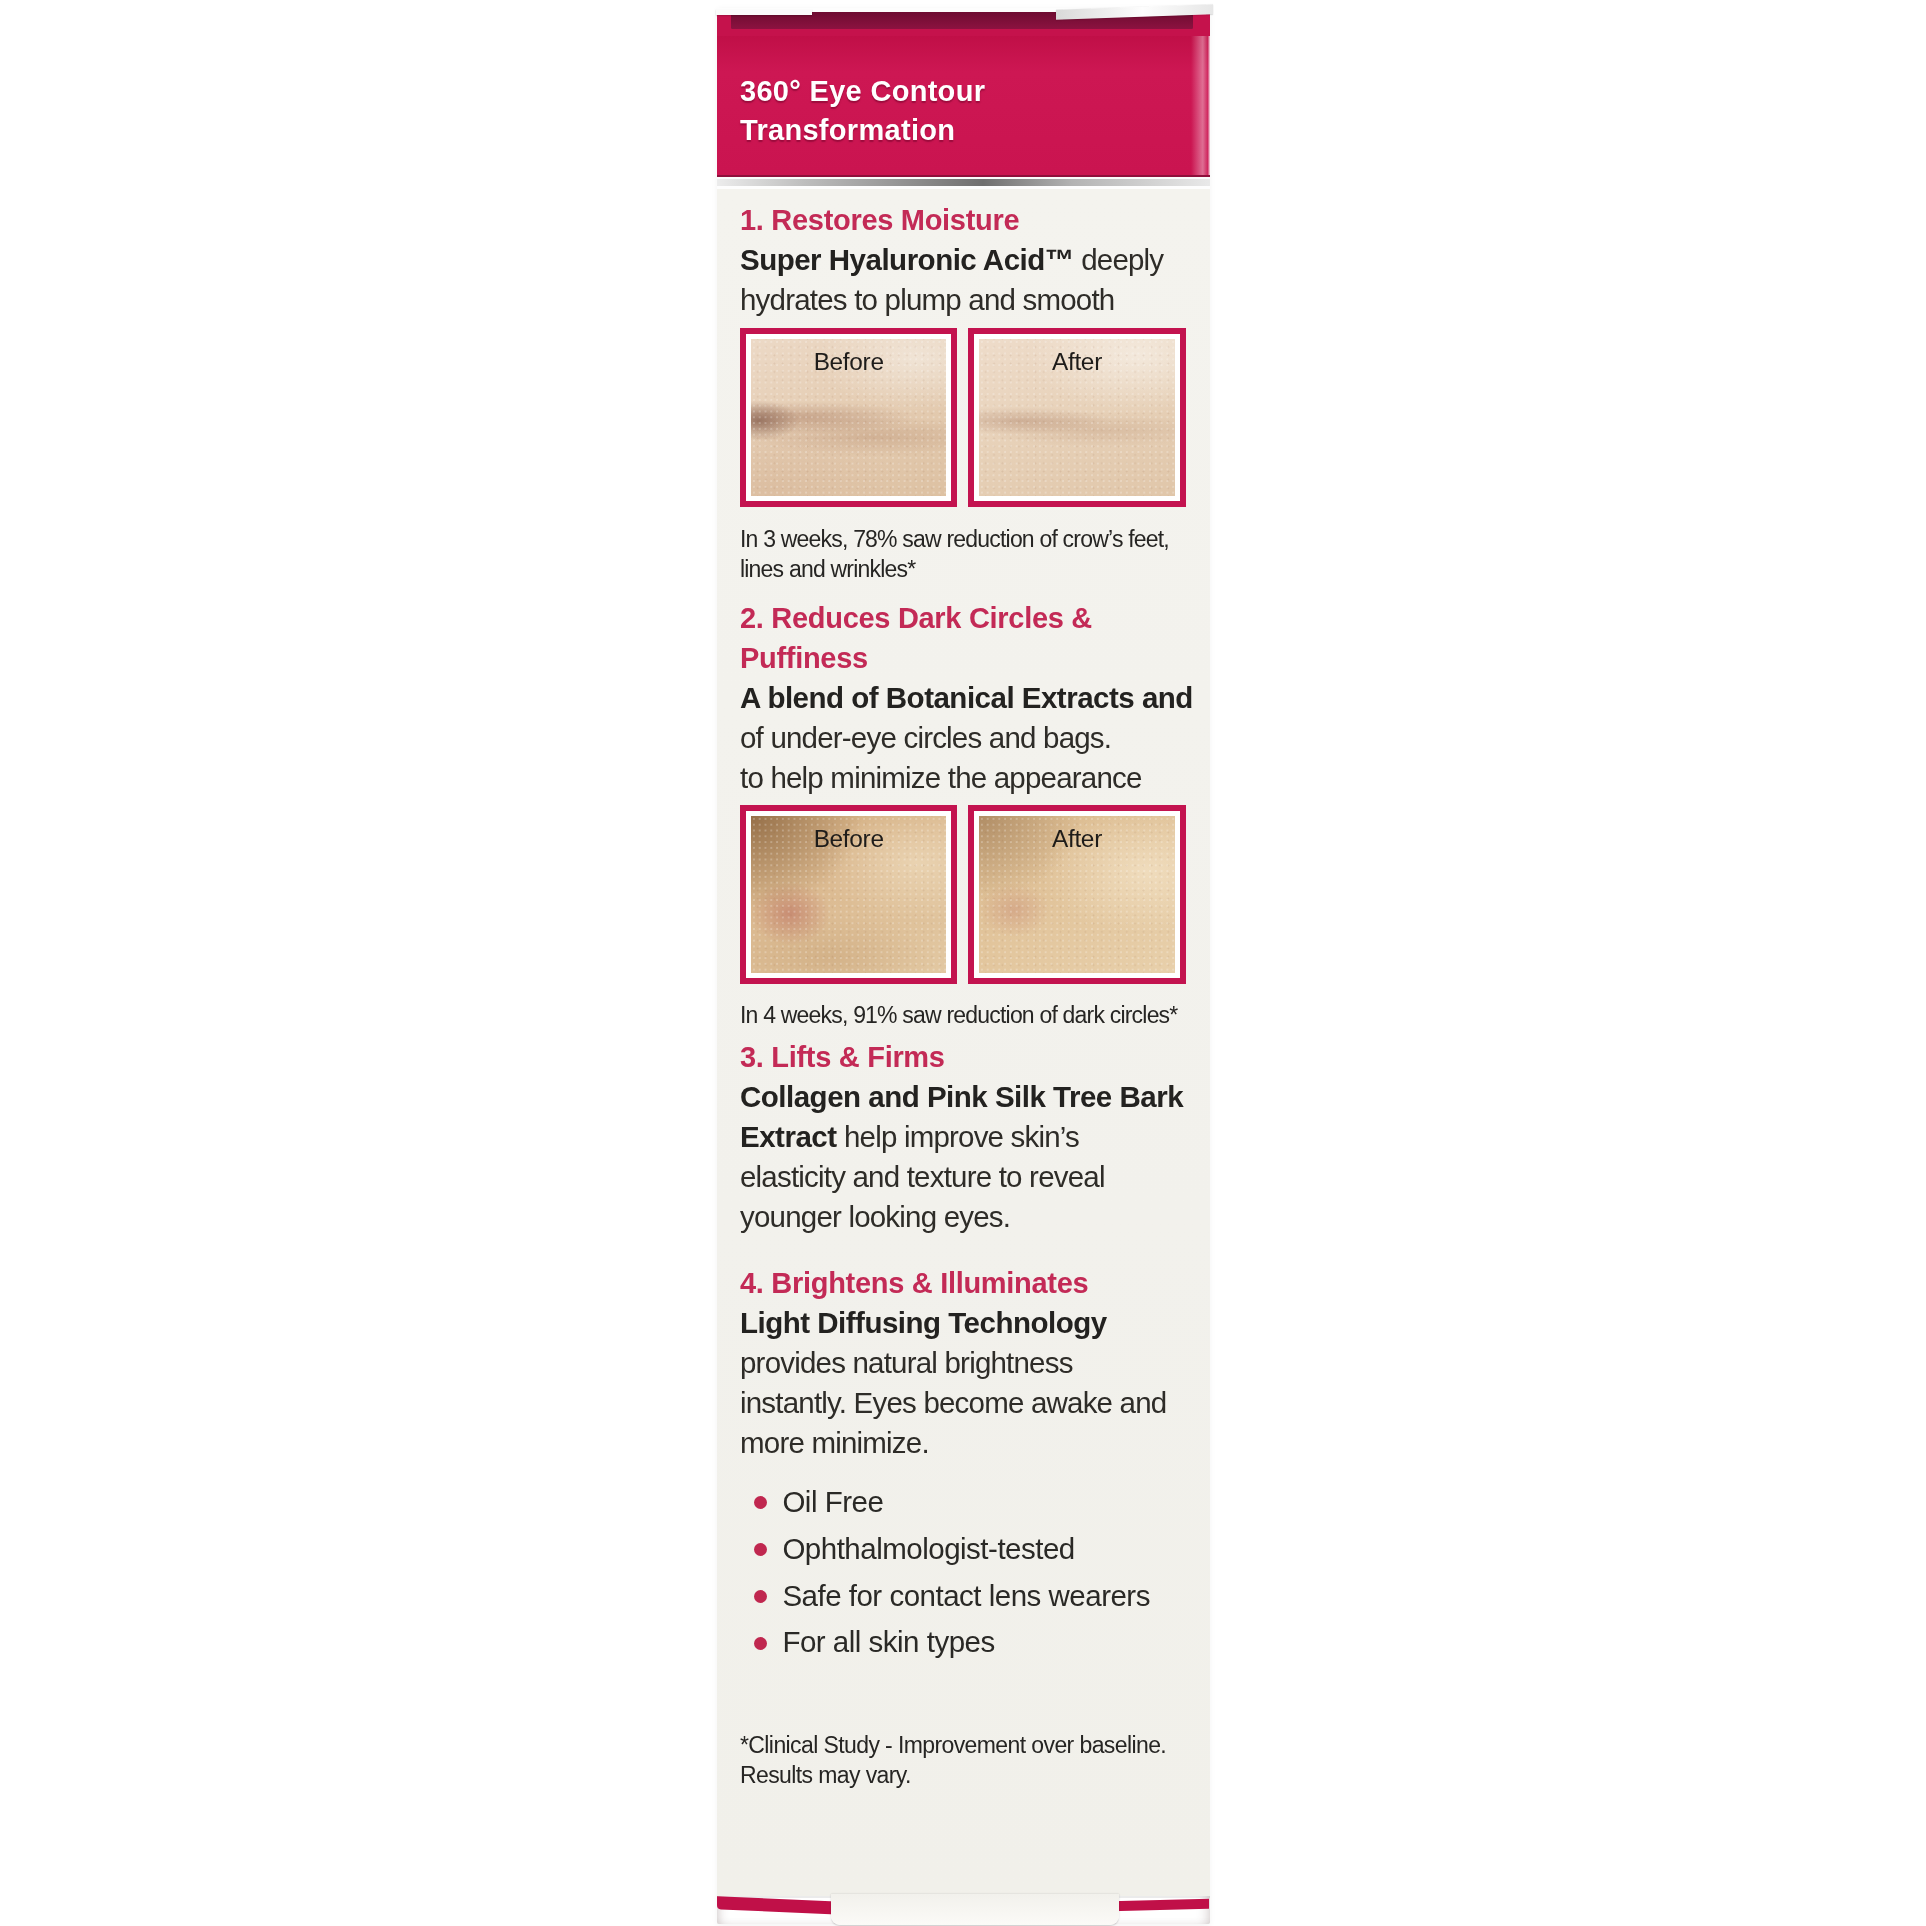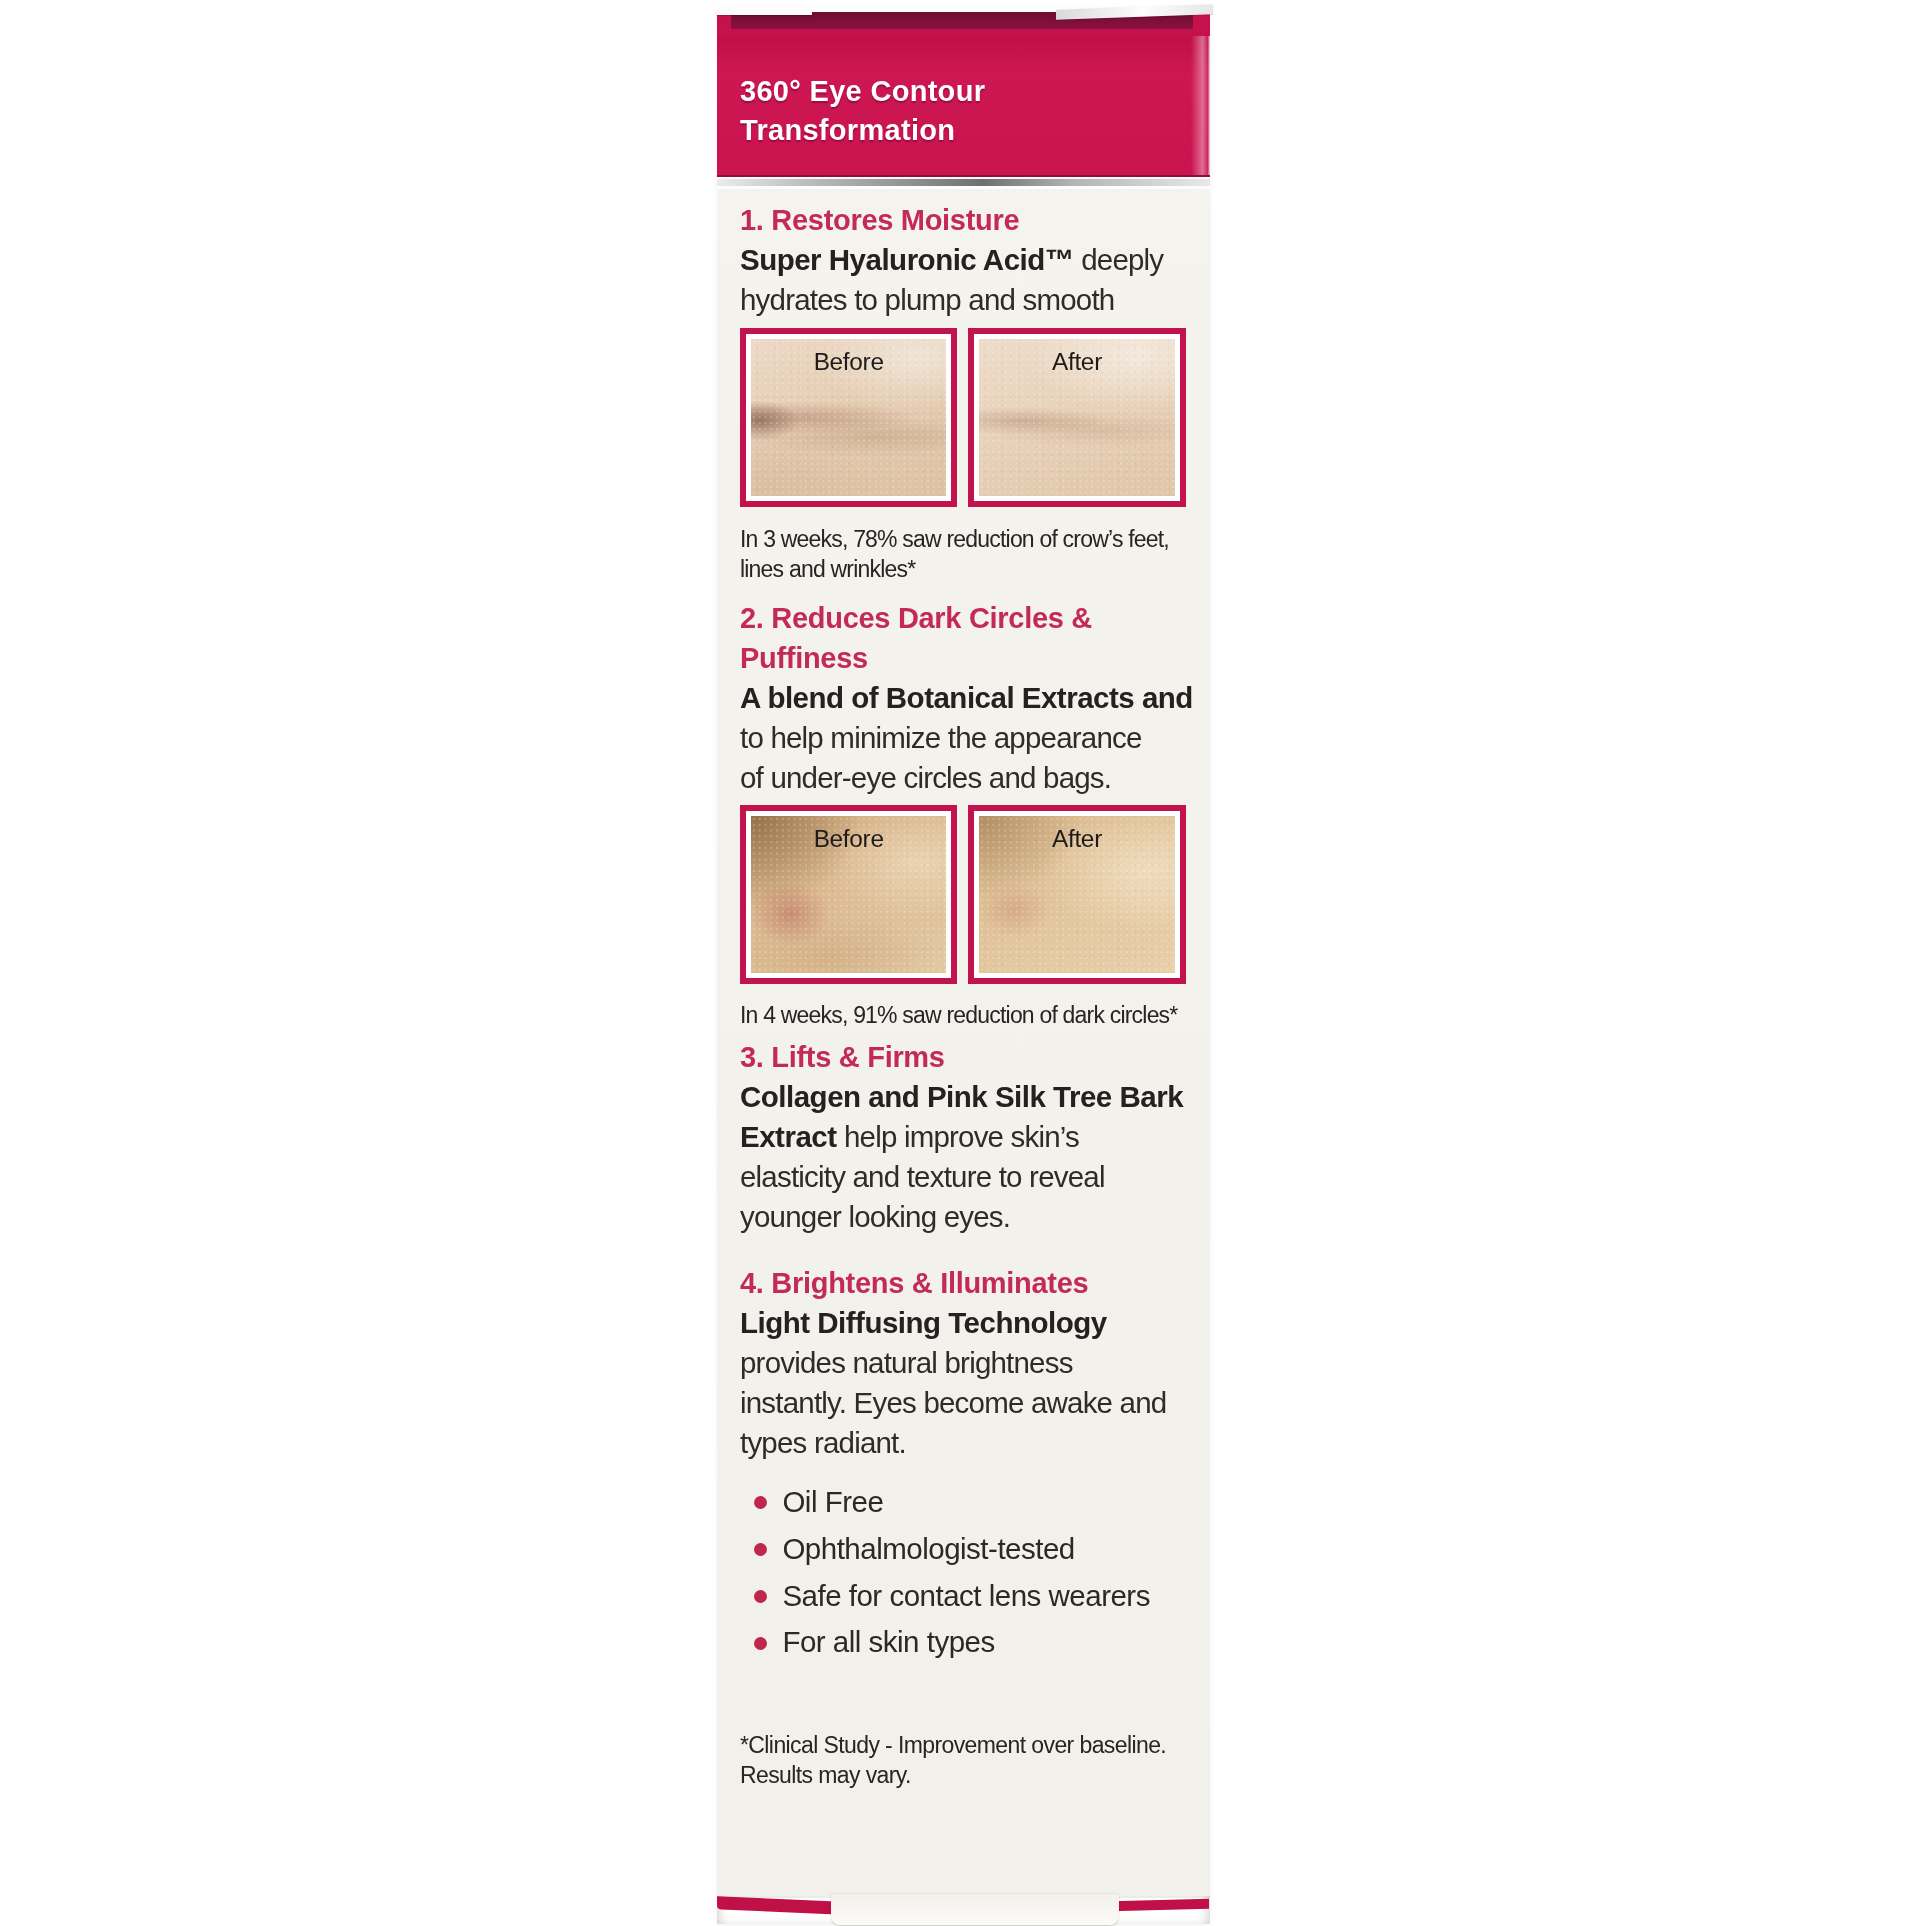--- a/index.html
+++ b/index.html
@@ -159,22 +159,22 @@
         </div>
       </div>
 
       <div class="sec-2">
         <h2 class="sec-heading">
           <span>2. Reduces Dark Circles &amp;</span>
           <span>Puffiness</span>
         </h2>
         <p class="sec-body">
           <span class="line"><b>A blend of Botanical Extracts and</b></span>
+          <span class="line"><span>of under-eye circles and bags.</span></span>
           <span class="line"><span>to help minimize the appearance</span></span>
-          <span class="line"><span>of under-eye circles and bags.</span></span>
         </p>
         <div class="fig2">
           <div class="figure-row">
             <div class="ba-frame">
               <div class="ba-skin skin-c">
                 <div class="ba-label">Before</div>
               </div>
             </div>
             <div class="ba-frame">
               <div class="ba-skin skin-d">
@@ -201,21 +201,21 @@
       </div>
 
       <div class="sec-4">
         <h2 class="sec-heading">
           <span>4. Brightens &amp; Illuminates</span>
         </h2>
         <p class="sec-body">
           <span class="line"><b>Light Diffusing Technology</b></span>
           <span class="line"><span>provides natural brightness</span></span>
           <span class="line"><span>instantly. Eyes become awake and</span></span>
-          <span class="line"><span>types radiant.</span></span>
+          <span class="line"><span>more minimize.</span></span>
         </p>
       </div>
 
       <ul class="bullet-list">
         <li>
             <span class="bullet-dot"></span>
             <span>Oil Free</span>
           </li>
         <li>
             <span class="bullet-dot"></span>

